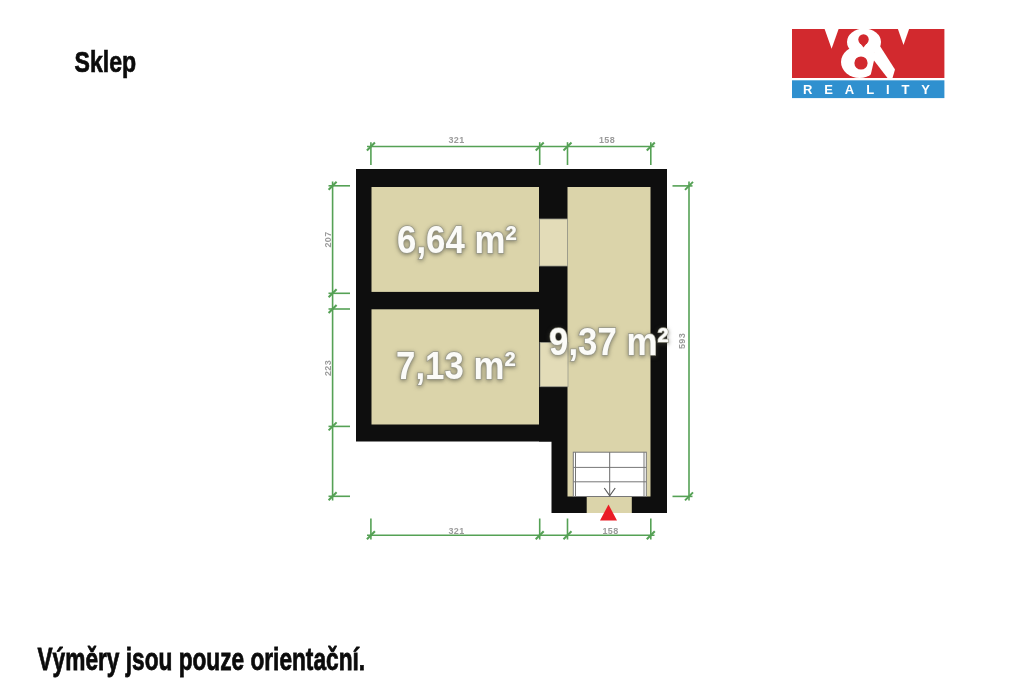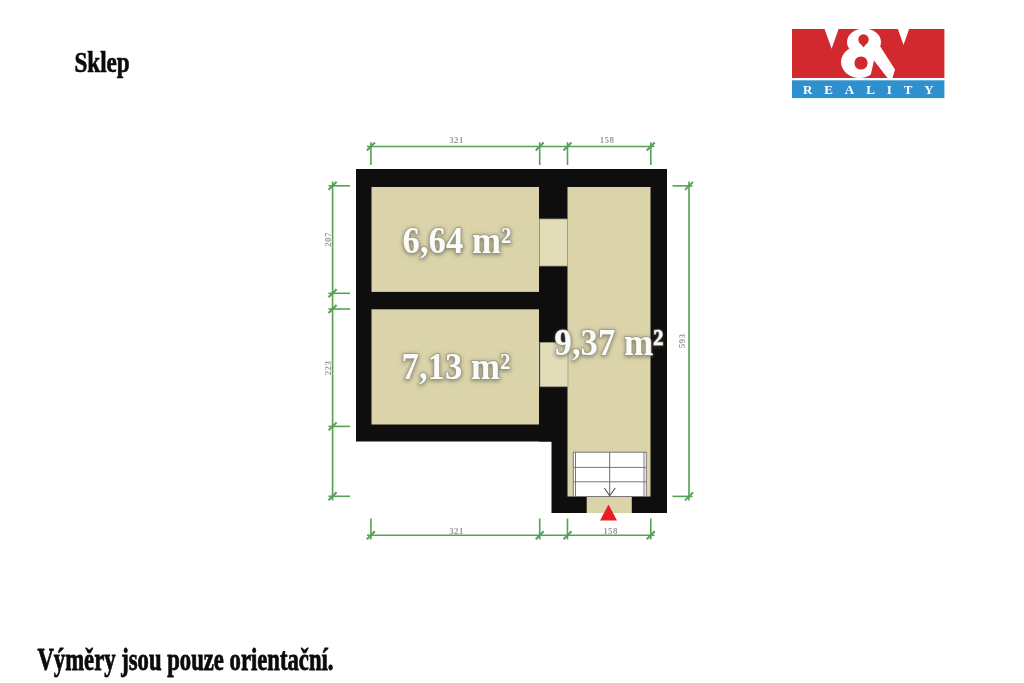--- a/index.html
+++ b/index.html
@@ -1,17 +1,17 @@
 <!DOCTYPE html>
 <html><head>
 <meta charset="utf-8">
 <style>
   html,body{margin:0;padding:0;background:#fff;}
   .canvas{position:relative;width:1024px;height:683px;background:#ffffff;overflow:hidden;
-          font-family:Liberation Serif, serif;}
+          font-family:Liberation Sans, sans-serif;}
   svg{position:absolute;left:0;top:0;}
 </style>
 </head>
 <body>
 <div class="canvas">
 <svg width="1024" height="683" viewBox="0 0 1024 683">
 
   <rect x="0" y="0" width="1024" height="683" fill="#ffffff"></rect>
 
   <text x="0" y="0" transform="translate(74.5,71.5) scale(0.77,1)" font-size="30" font-weight="bold" fill="#0b0b0b" stroke="#0b0b0b" stroke-width="0.7">Sklep</text>

